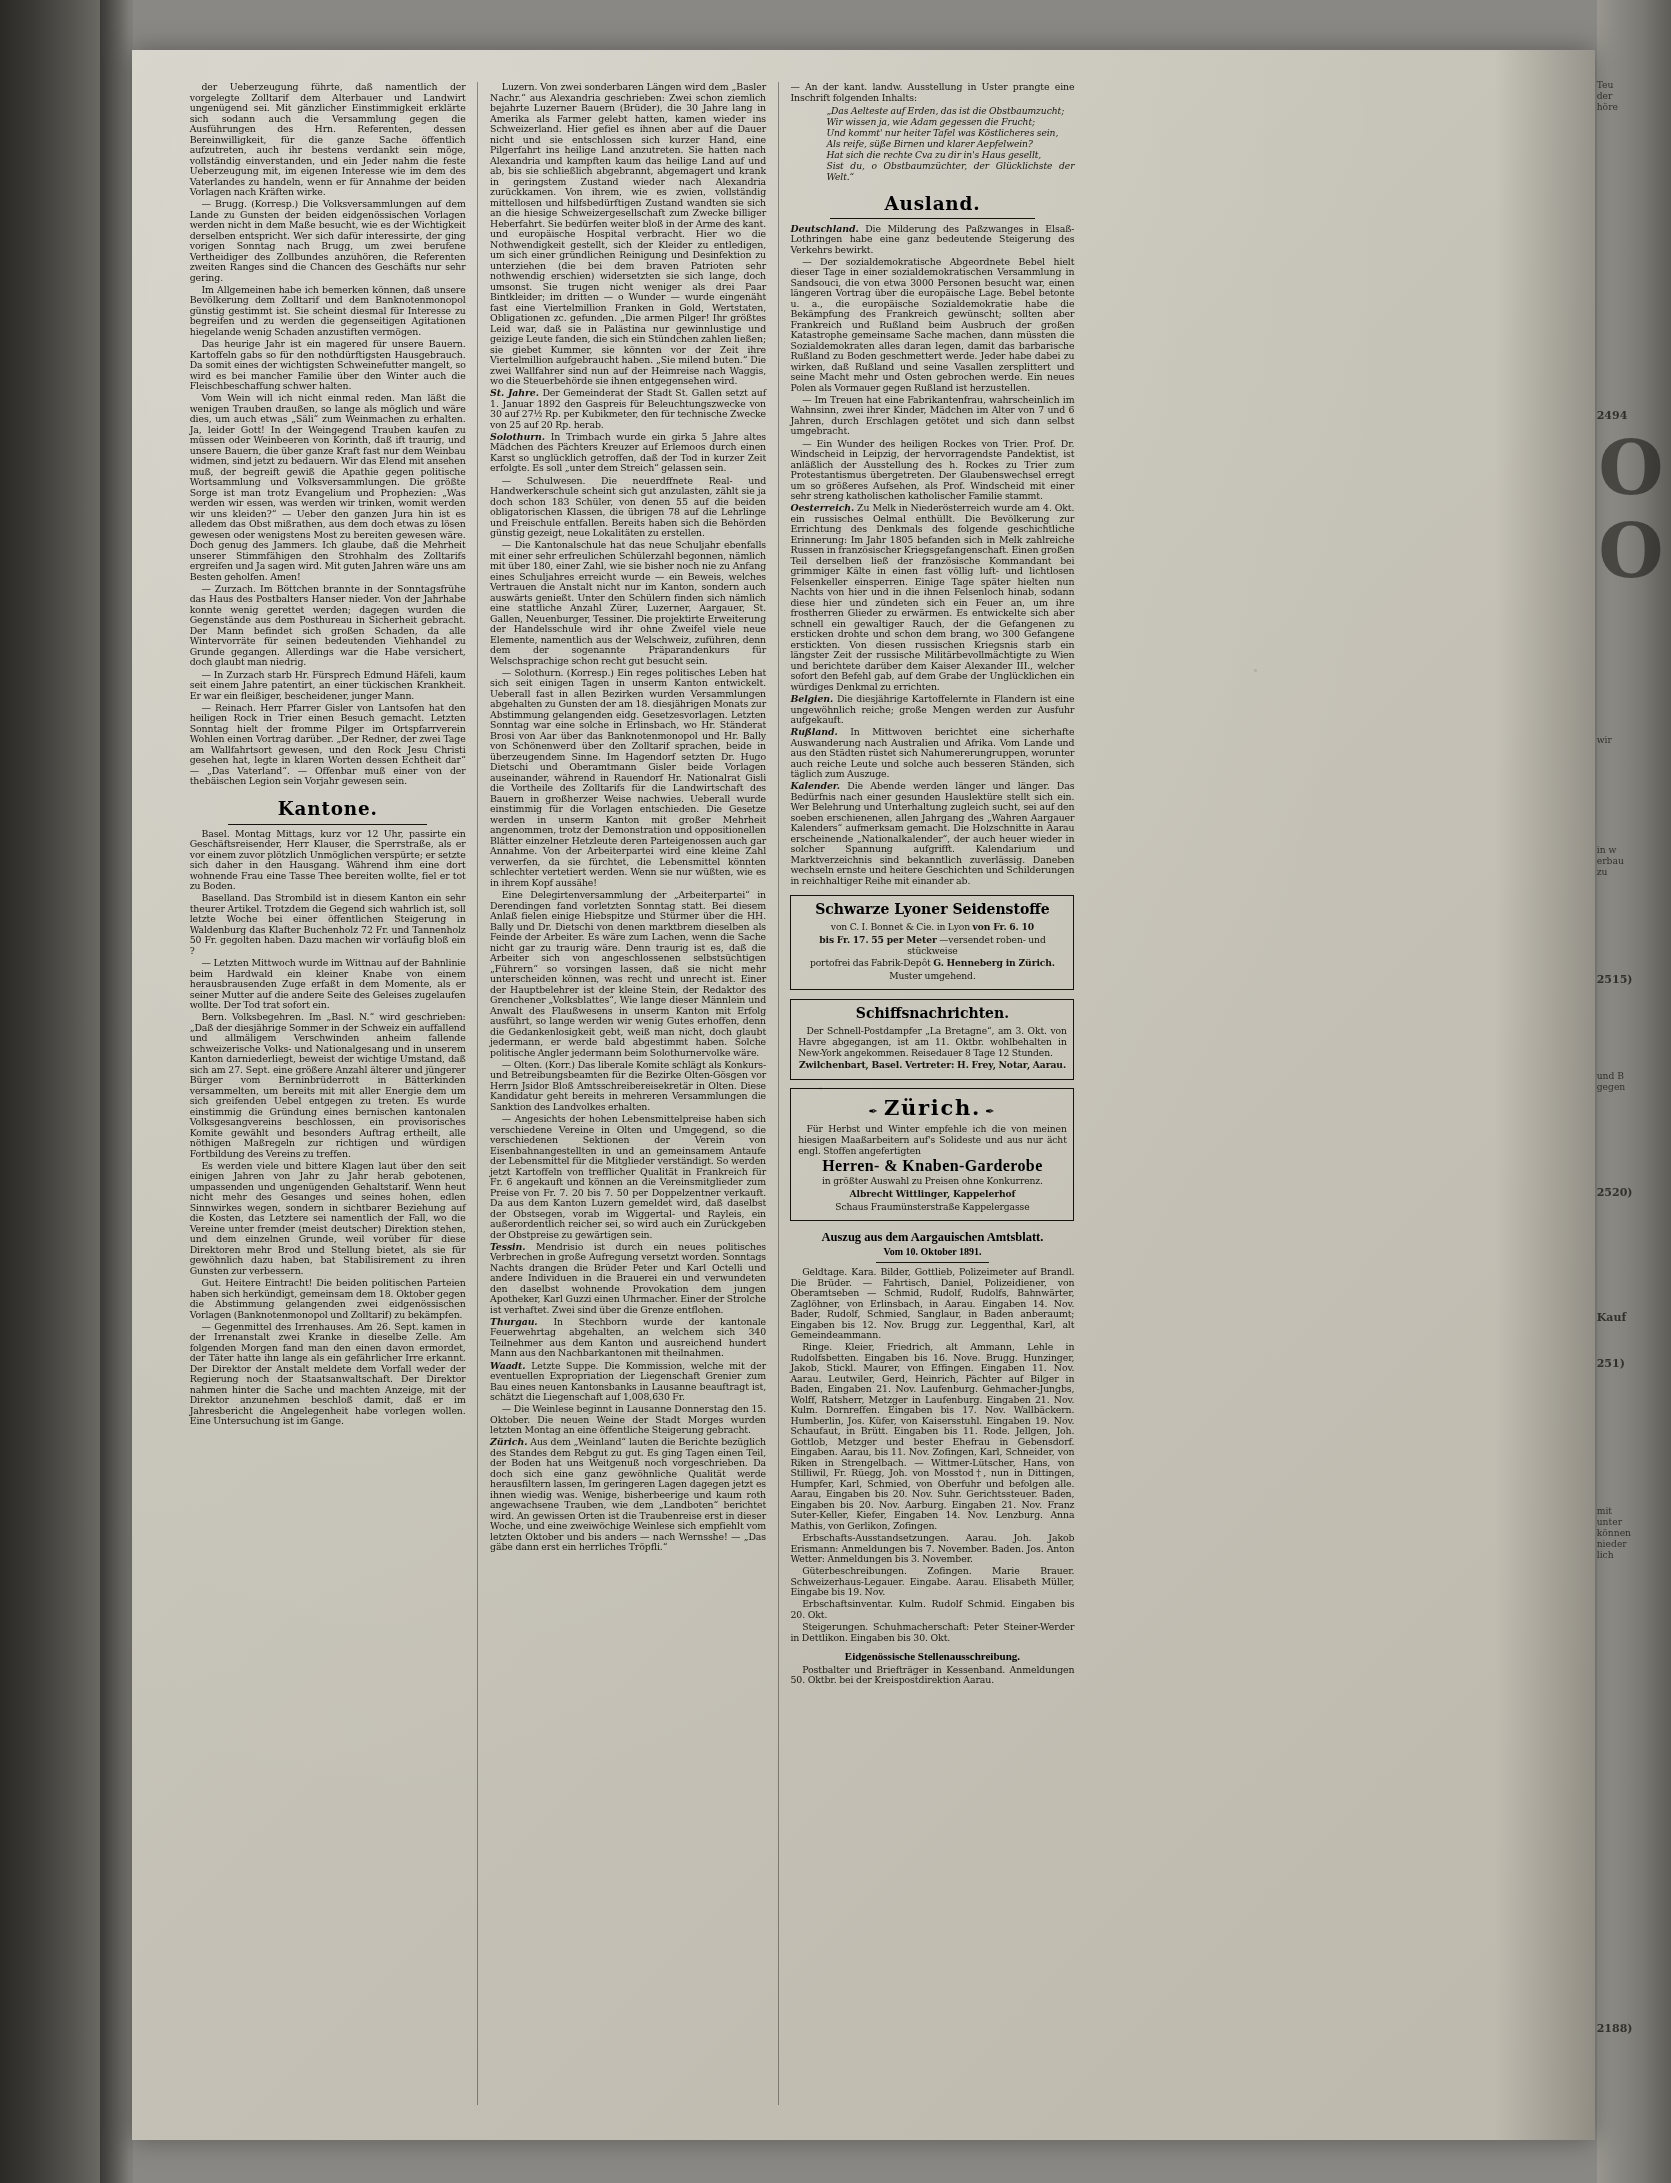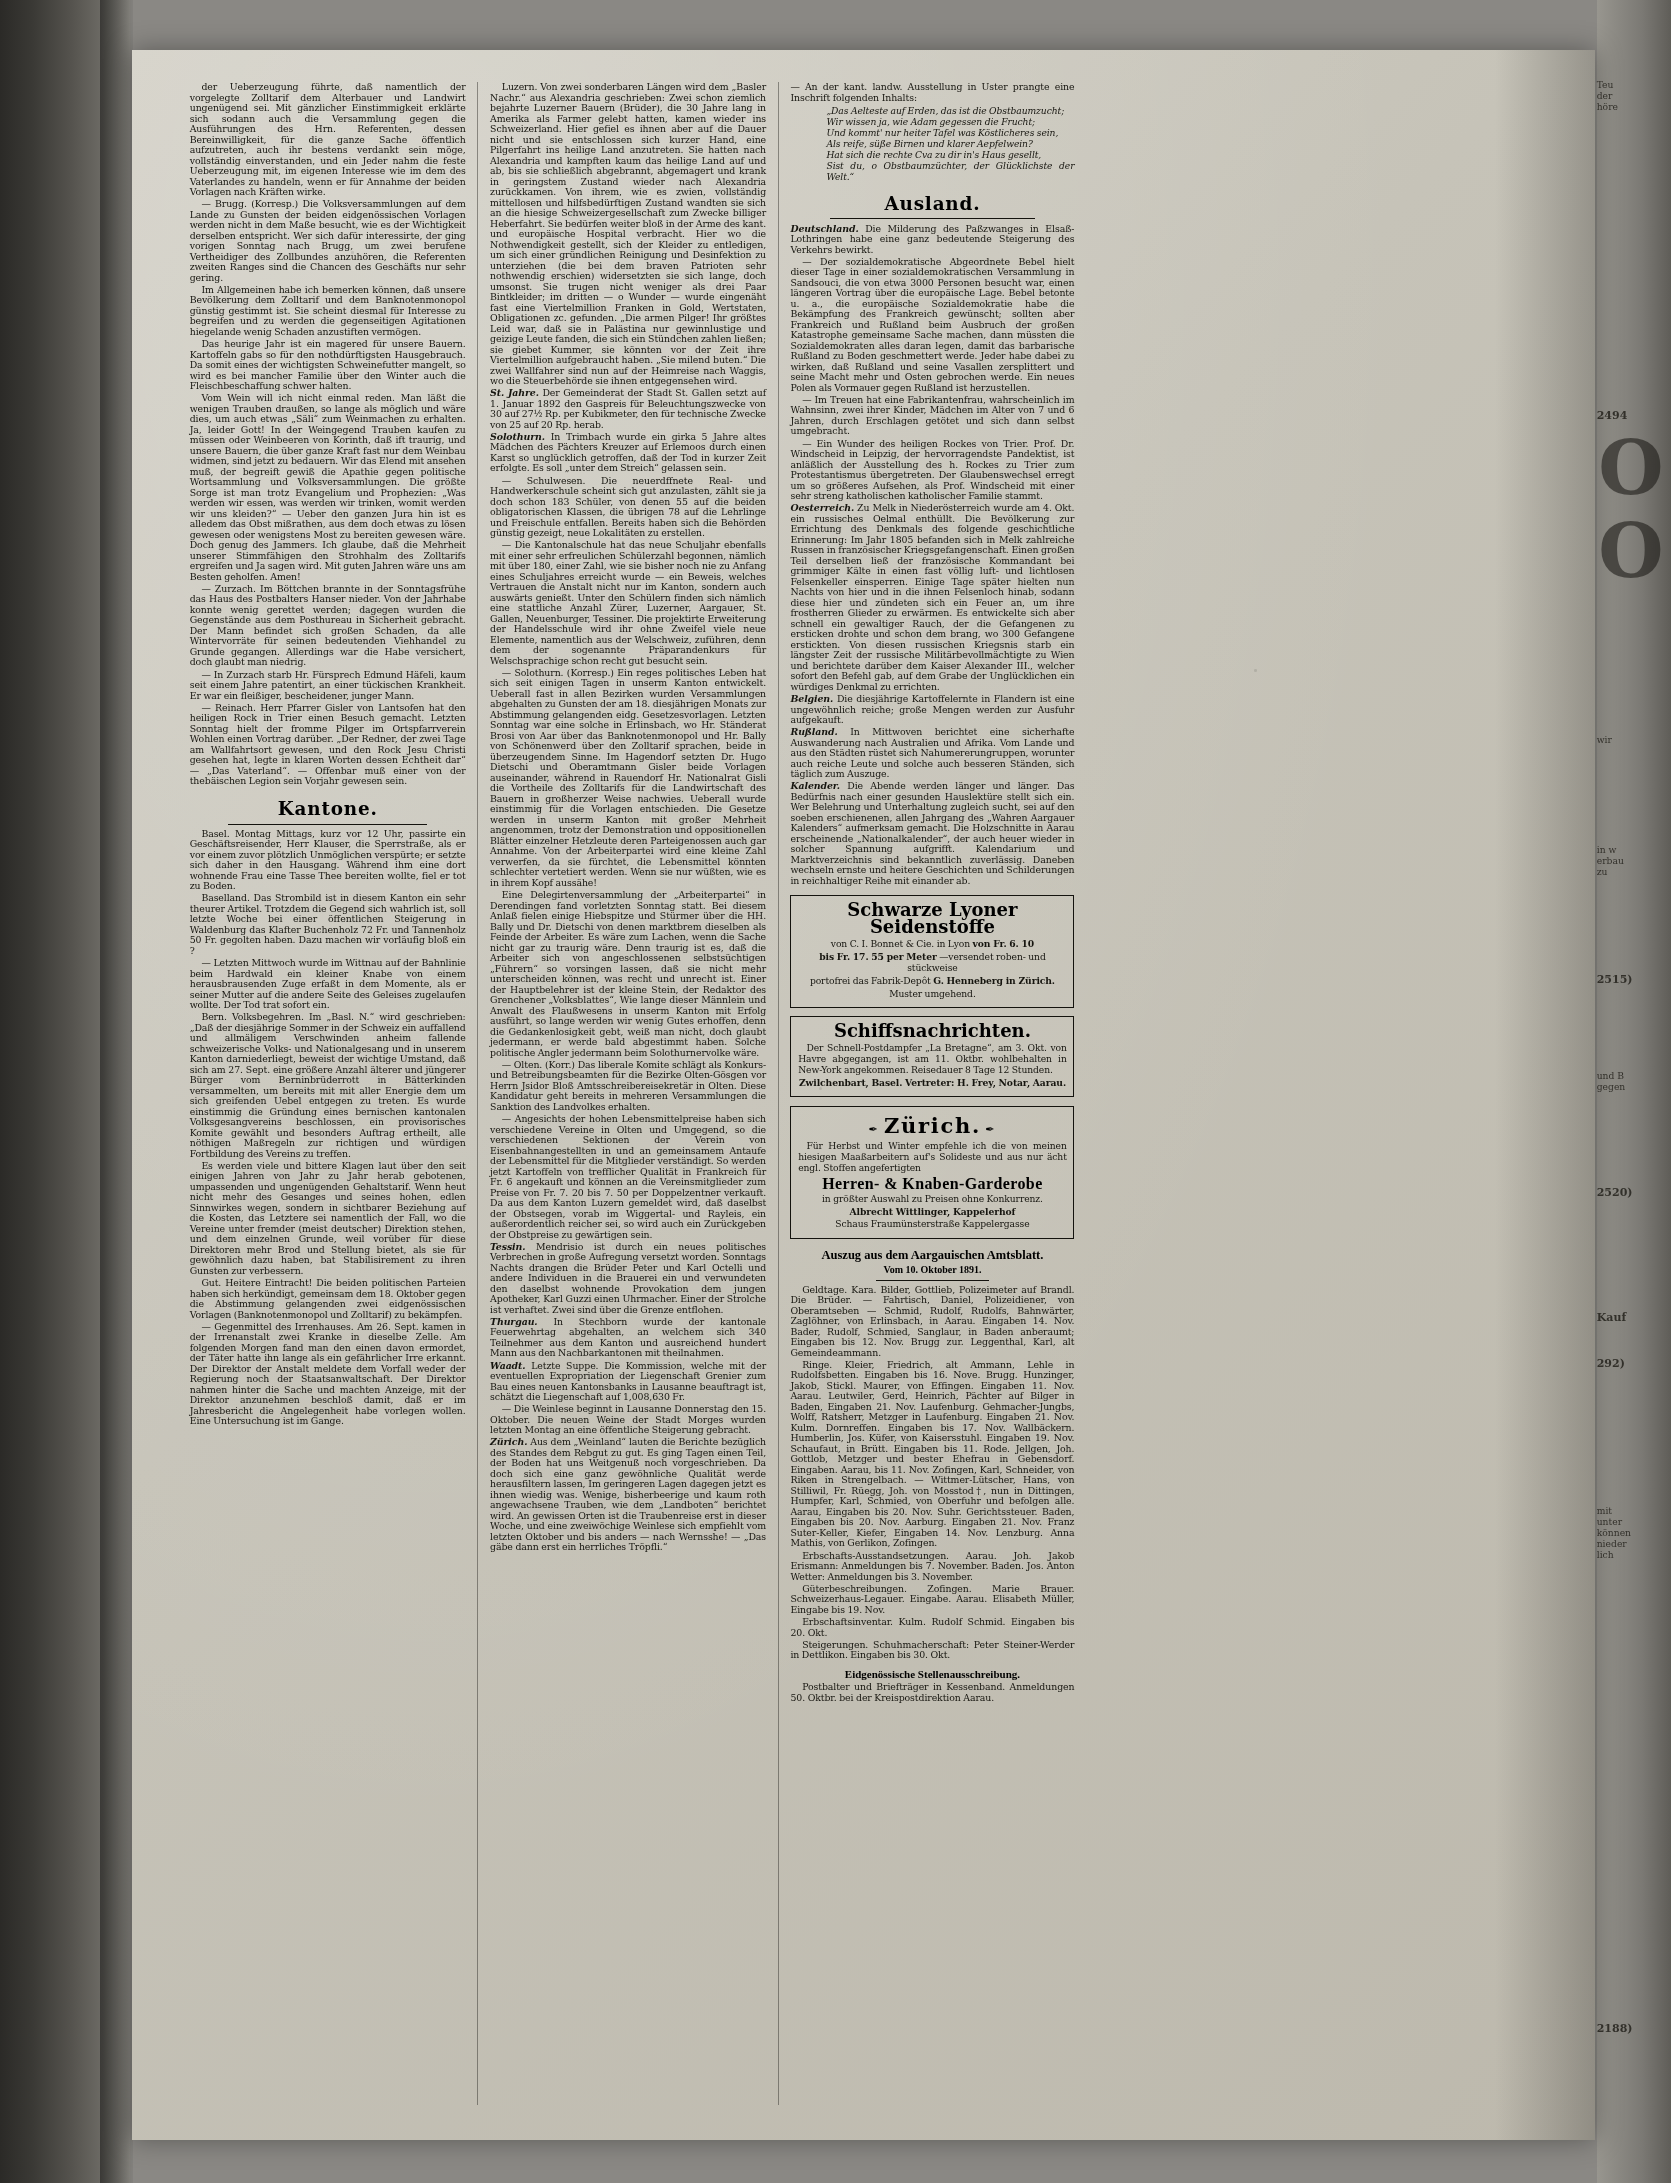--- a/index.html
+++ b/index.html
@@ -115,21 +115,21 @@
 
   
   .adbox {
     border: 0.8px solid #14130e;
     margin: 8.4px 0 8.4px 0;
     padding: 5px 6.7px 6.7px 6.7px;
     text-align: center;
     background: rgba(255,255,255,0.04);
   }
   .adbox .ad-title {
-    font-size: 18px;
+    font-size: 14px;
     font-weight: bold;
     line-height: 17.6px;
     font-family: "DejaVu Serif", serif;
     text-indent: 0;
     margin-bottom: 2.5px;
   }
   .adbox p {
     text-indent: 0;
     text-align: center;
     font-size: 9.2px;
@@ -344,21 +344,21 @@
     <div>erbau</div>
     <div>zu</div>
   </div>
   <div class="frag bignum" style="top:974px;">2515)</div>
   <div class="frag" style="top:1070px;">
     <div>und B</div>
     <div>gegen</div>
   </div>
   <div class="frag bignum" style="top:1187px;">2520)</div>
   <div class="frag bignum" style="top:1312px;">Kauf</div>
-  <div class="frag bignum" style="top:1358px;">292)</div>
+  <div class="frag bignum" style="top:1358px;">251)</div>
   <div class="frag" style="top:1505px;">
     <div>mit</div>
     <div>unter</div>
     <div>können</div>
     <div>nieder</div>
     <div>lich</div>
   </div>
   <div class="frag bignum" style="top:2023px;">2188)</div>
 
   <div class="speckle" style="left:351px; top:251px; width:2.5px; height:2.5px;"></div>

